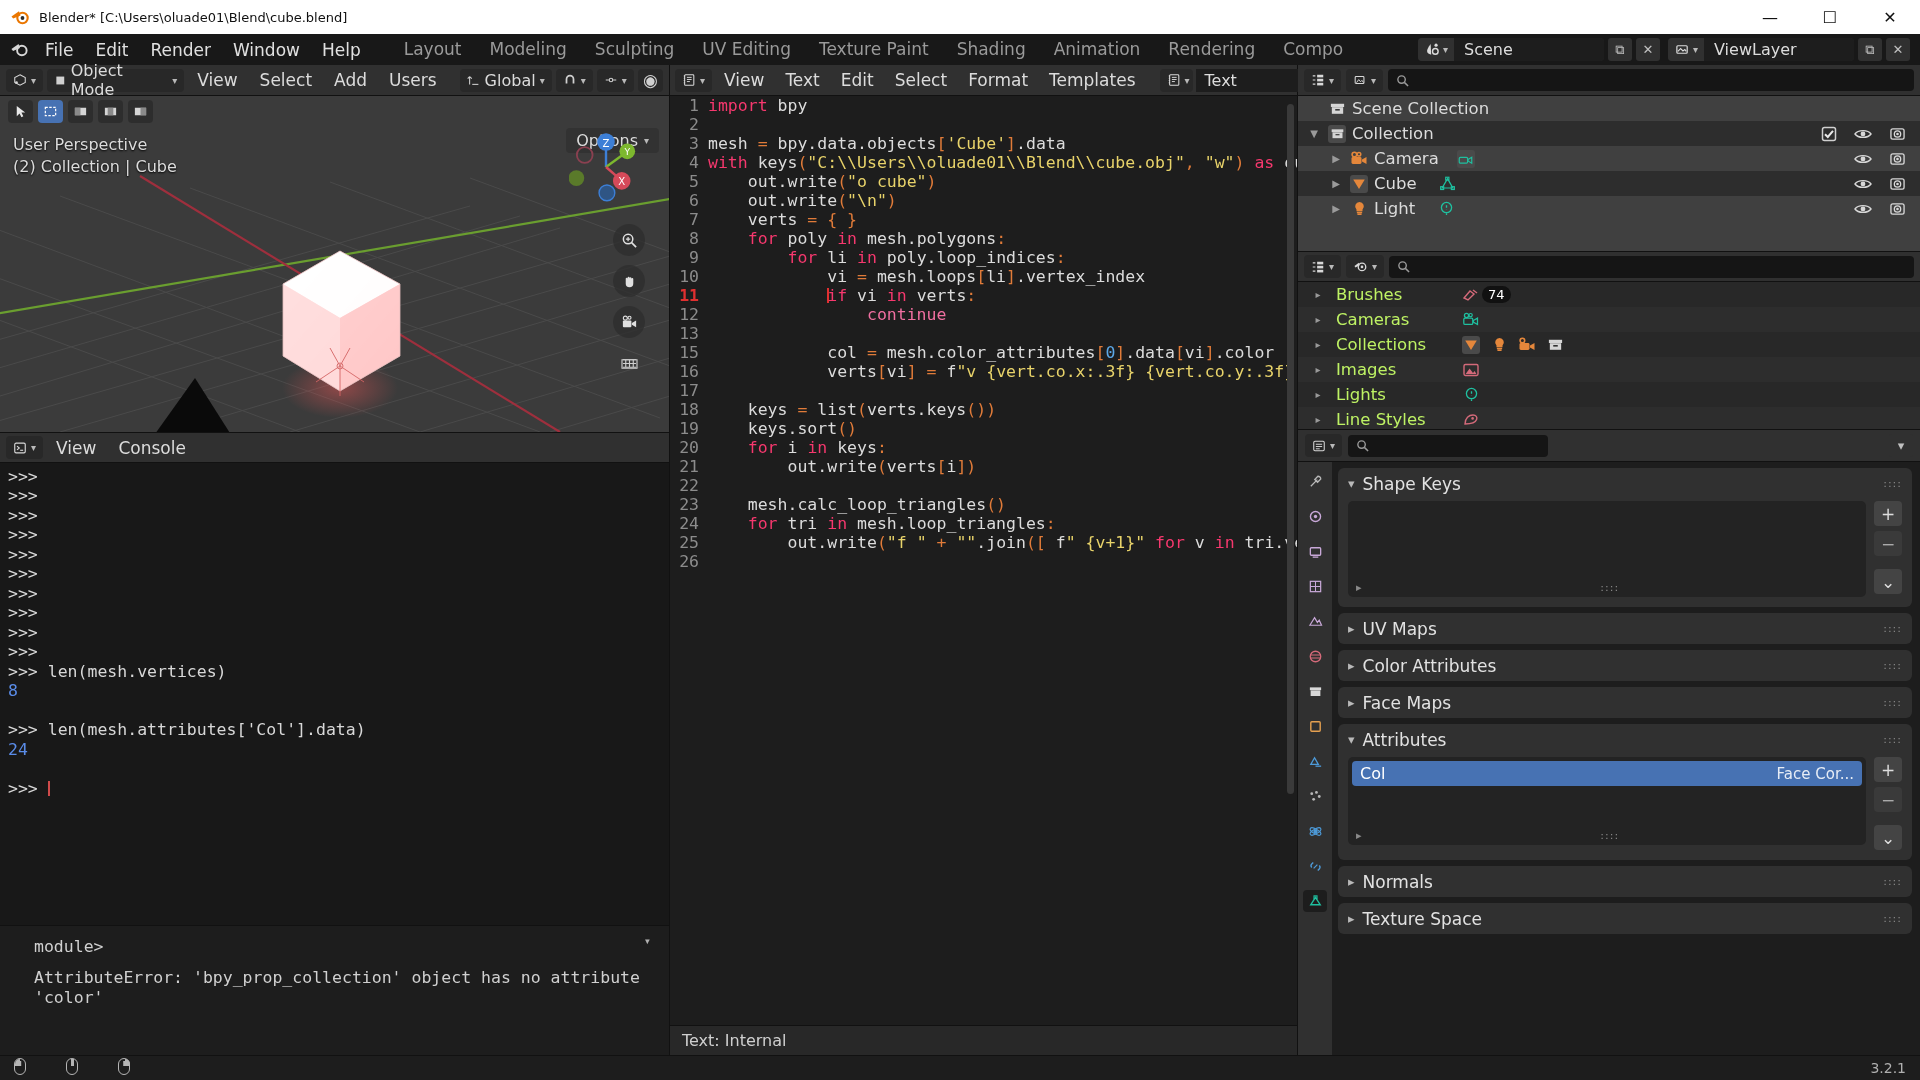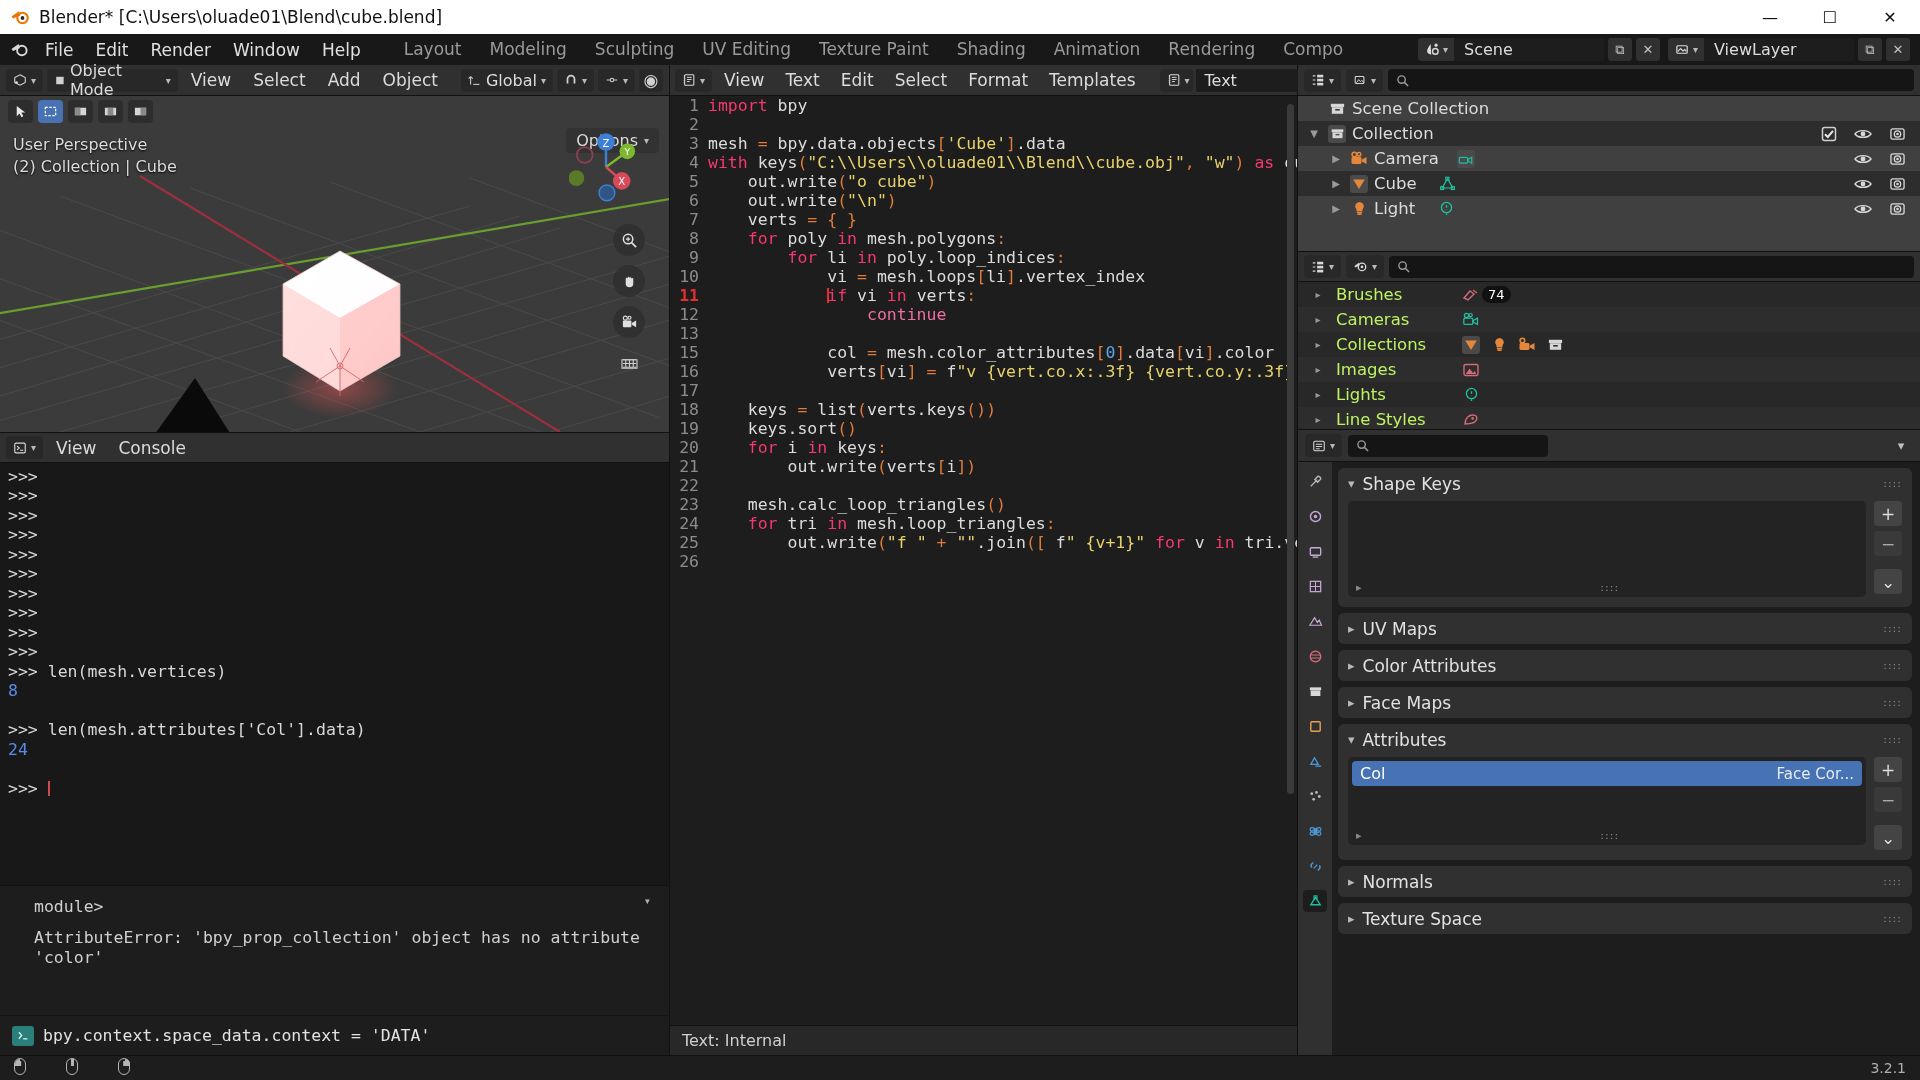--- a/index.html
+++ b/index.html
@@ -3,21 +3,21 @@
 <meta charset="utf-8">
 <style>
   * { box-sizing: border-box; margin:0; padding:0; }
   html,body { width:1920px; height:1080px; overflow:hidden; background:#1d1d1d;
     font-family:"DejaVu Sans","Liberation Sans",sans-serif; }
   body { font-size:17px; color:#e5e5e5; }
 
   
   #titlebar { height:34px; background:#fff; display:flex; align-items:center;
     padding:0 0 0 10px; color:#111; }
-  #titlebar .tb-title { font-size:17px; color:#111; margin-left:9px; white-space:nowrap; }
+  #titlebar .tb-title { font-size:13px; color:#111; margin-left:9px; white-space:nowrap; }
   #titlebar .tb-spacer { flex:1; }
   .win-btn { width:60px; height:34px; display:flex; align-items:center; justify-content:center;
     color:#111; font-size:16px; }
   .blender-logo { width:20px; height:20px; position:relative; display:inline-block; }
   .blender-logo svg { display:block; }
 
   
   #topbar { height:31px; background:#181818; display:flex; align-items:center;
     padding:0 4px; gap:0; }
   #topbar .logo { width:30px; display:flex; align-items:center; justify-content:center; }
@@ -274,21 +274,21 @@
       <span class="hdr-box">
         <svg width="13" height="13" viewBox="0 0 16 16">
             <rect x="3" y="3" width="10" height="10" fill="#d0d0d0"></rect>
           </svg>
         <span>Object Mode</span>
         <span class="chev">▾</span>
       </span>
       <span class="hdr-plain">View</span>
       <span class="hdr-plain">Select</span>
       <span class="hdr-plain">Add</span>
-      <span class="hdr-plain">Object</span>
+      <span class="hdr-plain">Users</span>
       <span class="hdr-box" style="margin-left:10px;align-items:center;">
         <svg width="14" height="14" viewBox="0 0 16 16">
           <path d="M3 13 L3 4 M3 4 L5.5 6.5 M3 4 L0.8 6.5" stroke="#d0d0d0" stroke-width="1.2" fill="none"></path>
           <path d="M6 13 L13 13" stroke="#d0d0d0" stroke-width="1.2"></path>
         </svg>
         <span>Global</span>
         <span class="chev">▾</span>
       </span>
       <span class="hdr-box">
         <svg width="14" height="14" viewBox="0 0 16 16">
@@ -472,29 +472,20 @@
       <div class="cl"><span class="num">24</span></div>
       <div class="cl">&nbsp;</div>
       <div class="cl">&gt;&gt;&gt; <span class="cursor"></span></div>
     </div>
 
     <div class="info-region">
       <span class="info-chev">▾</span>
       <div class="info-row">module&gt;</div>
       <div class="info-row">AttributeError: 'bpy_prop_collection' object has no attribute 'color'</div>
     </div>
-    <div class="info-status">
-      <span class="info-ico">
-        <svg width="13" height="11" viewBox="0 0 14 12">
-            <path d="M2 2.5 L5 6 L2 9.5" fill="none" stroke="#d7f3f0" stroke-width="1.4"></path>
-            <path d="M6.6 9.6 h4.6" stroke="#d7f3f0" stroke-width="1.4"></path>
-          </svg>
-      </span>
-      <span>bpy.context.space_data.context = 'DATA'</span>
-    </div>
   </div>
 
   <div id="centercol">
     <div class="te-header">
       <span class="hdr-box">
         <svg width="14" height="14" viewBox="0 0 16 16">
           <rect x="3" y="2" width="10.5" height="12" rx="1" fill="none" stroke="#d8d8d8" stroke-width="1.2"></rect>
           <path d="M5.6 5 h5.4 M5.6 7.4 h5.4 M5.6 9.8 h3.4" stroke="#d8d8d8" stroke-width="1.1"></path>
           <path d="M2 3.4 h1.6 M2 6 h1.6 M2 8.6 h1.6 M2 11.2 h1.6" stroke="#d8d8d8" stroke-width="1.1"></path>
         </svg>

